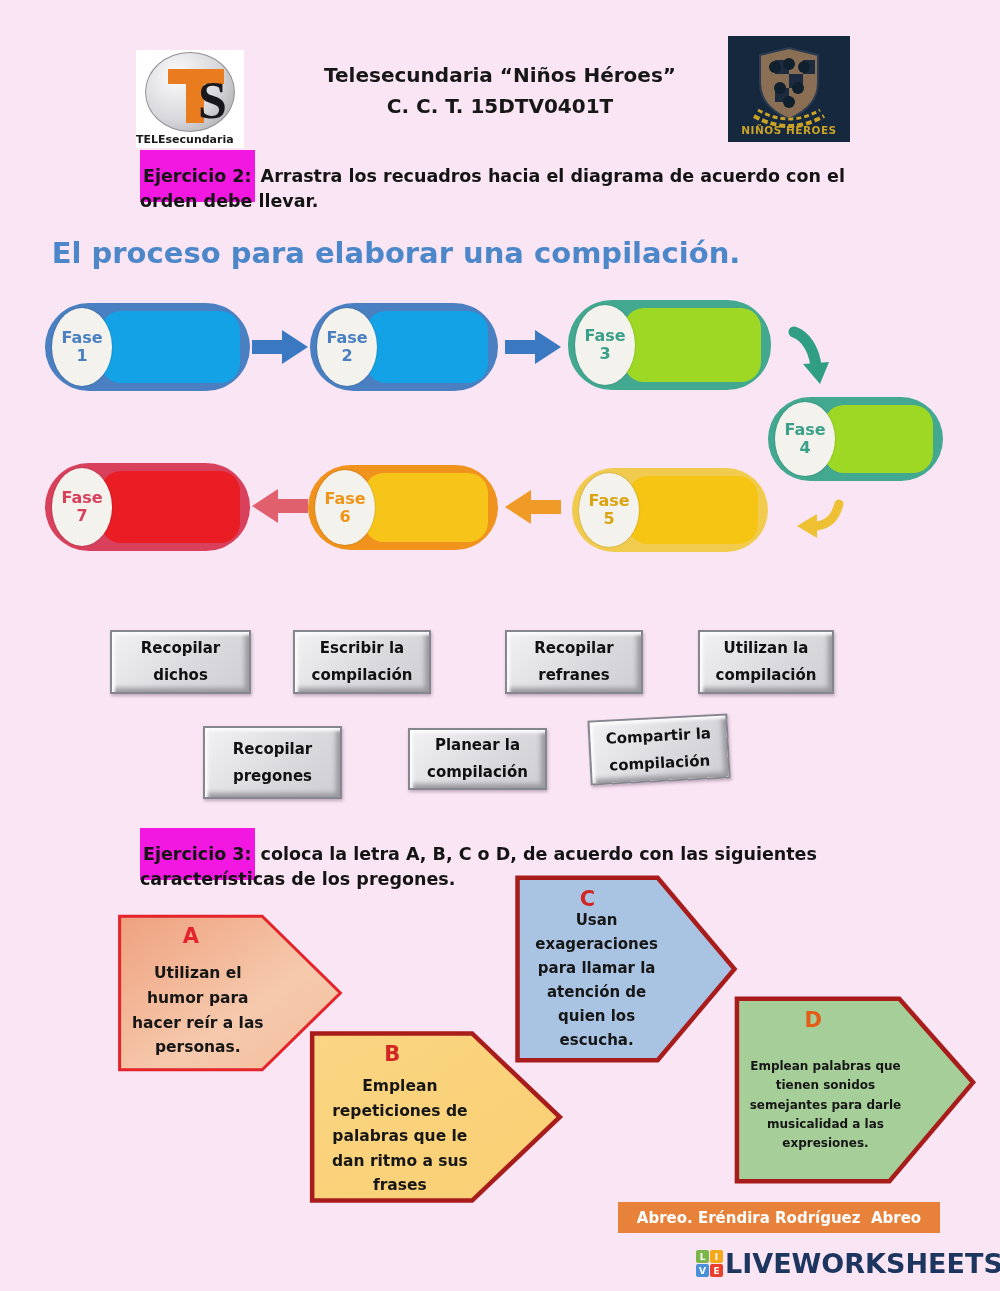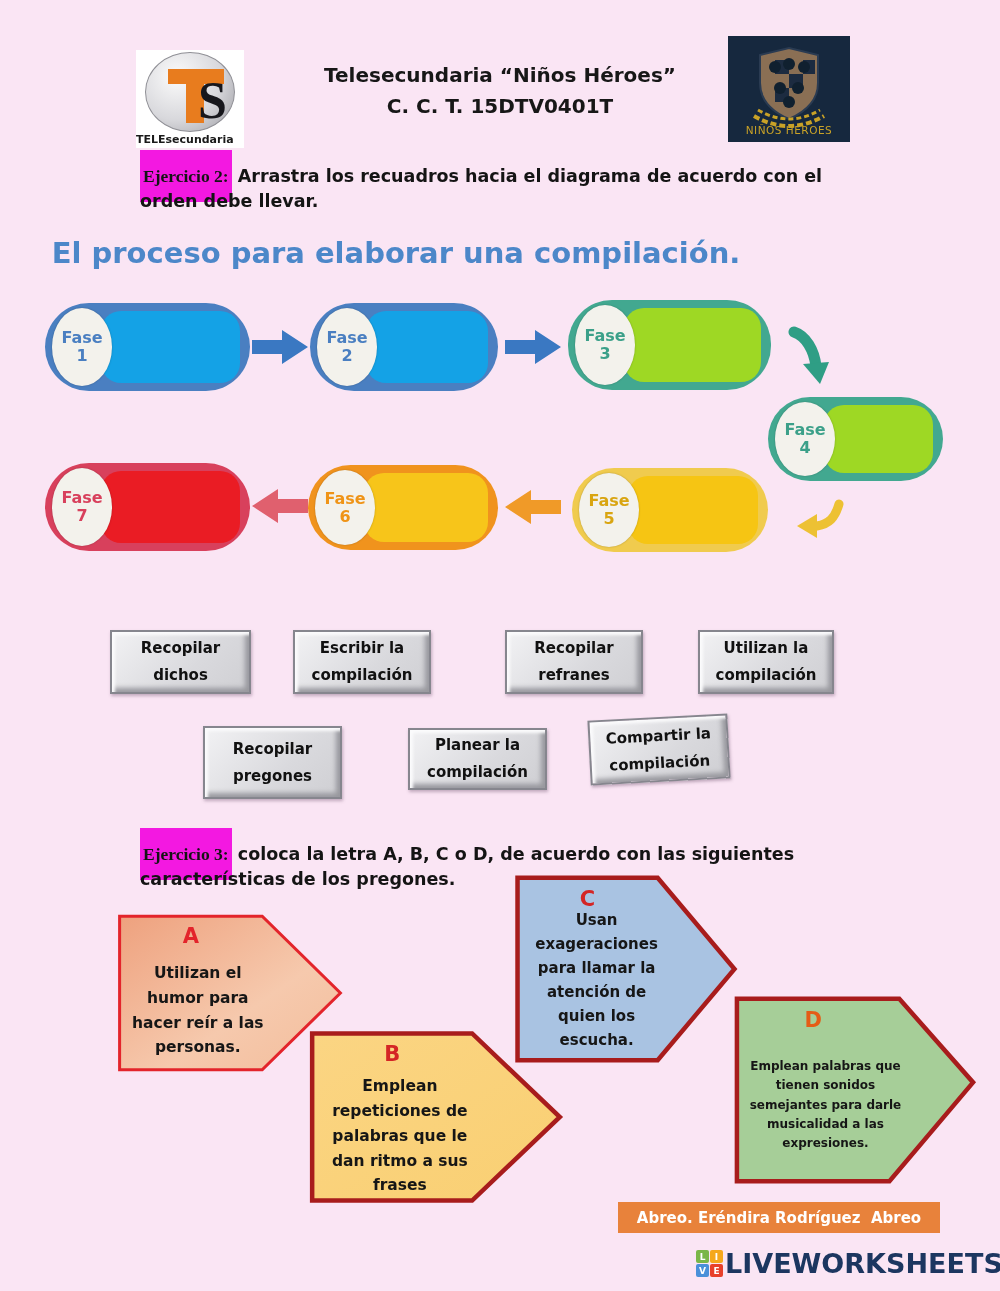--- a/index.html
+++ b/index.html
@@ -18,26 +18,26 @@
   .ts-t-stem{position:absolute;left:40px;top:30px;width:18px;height:40px;background:#e87c1e;}
   .ts-s{position:absolute;left:52px;top:22px;font-family:"Liberation Serif","DejaVu Serif",serif;
     font-size:52px;font-weight:bold;color:#17171c;line-height:1;}
   .ts-caption{position:absolute;left:0;bottom:2px;width:96px;text-align:center;
     font-size:11px;font-weight:bold;color:#1a1a1a;}
   .title-block{position:absolute;left:250px;top:60px;width:500px;text-align:center;
     font-size:20px;font-weight:bold;line-height:1.55;color:#171717;}
   .crest{position:absolute;left:728px;top:36px;width:122px;height:106px;background:#16283e;}
   .crest svg{position:absolute;left:0;top:0;}
   .crest-caption{position:absolute;left:0;bottom:6px;width:122px;text-align:center;
-    color:#c9a227;font-size:10.5px;font-weight:normal;letter-spacing:.5px;}
+    color:#c9a227;font-size:10.5px;font-weight:bold;letter-spacing:.5px;}
   
   .ex-par{position:absolute;font-size:17.5px;font-weight:bold;line-height:1.45;color:#141414;}
   .ex2{left:140px;top:164px;width:745px;}
   .ex3{left:140px;top:842px;width:760px;}
-  .hl{background:#f318e1;padding:16px 3px;font-family:Liberation Serif, serif;}
+  .hl{background:#f318e1;padding:16px 3px;}
   .diagram-title{position:absolute;left:0;top:236px;width:792px;text-align:center;
     font-size:29px;font-weight:bold;color:#4c87c9;}
   
   .capsule{position:absolute;border-radius:44px;}
   .cap-inner{position:absolute;left:56px;right:10px;top:8px;bottom:8px;border-radius:20px;}
   .cap-ellipse{position:absolute;left:7px;top:5px;bottom:5px;width:60px;border-radius:50%;
     background:#f3f2ec;display:flex;flex-direction:column;align-items:center;justify-content:center;
     font-size:16px;font-weight:bold;line-height:1.1;box-shadow:0 0 2px rgba(0,0,0,.25);}
   .cap-blue{background:#4a7fc1;} .cap-blue .cap-inner{background:#14a2e6;} .cap-blue .cap-ellipse{color:#4a7fc1;}
   .cap-teal{background:#42a890;} .cap-teal .cap-inner{background:#9ed824;} .cap-teal .cap-ellipse{color:#3ba089;}

